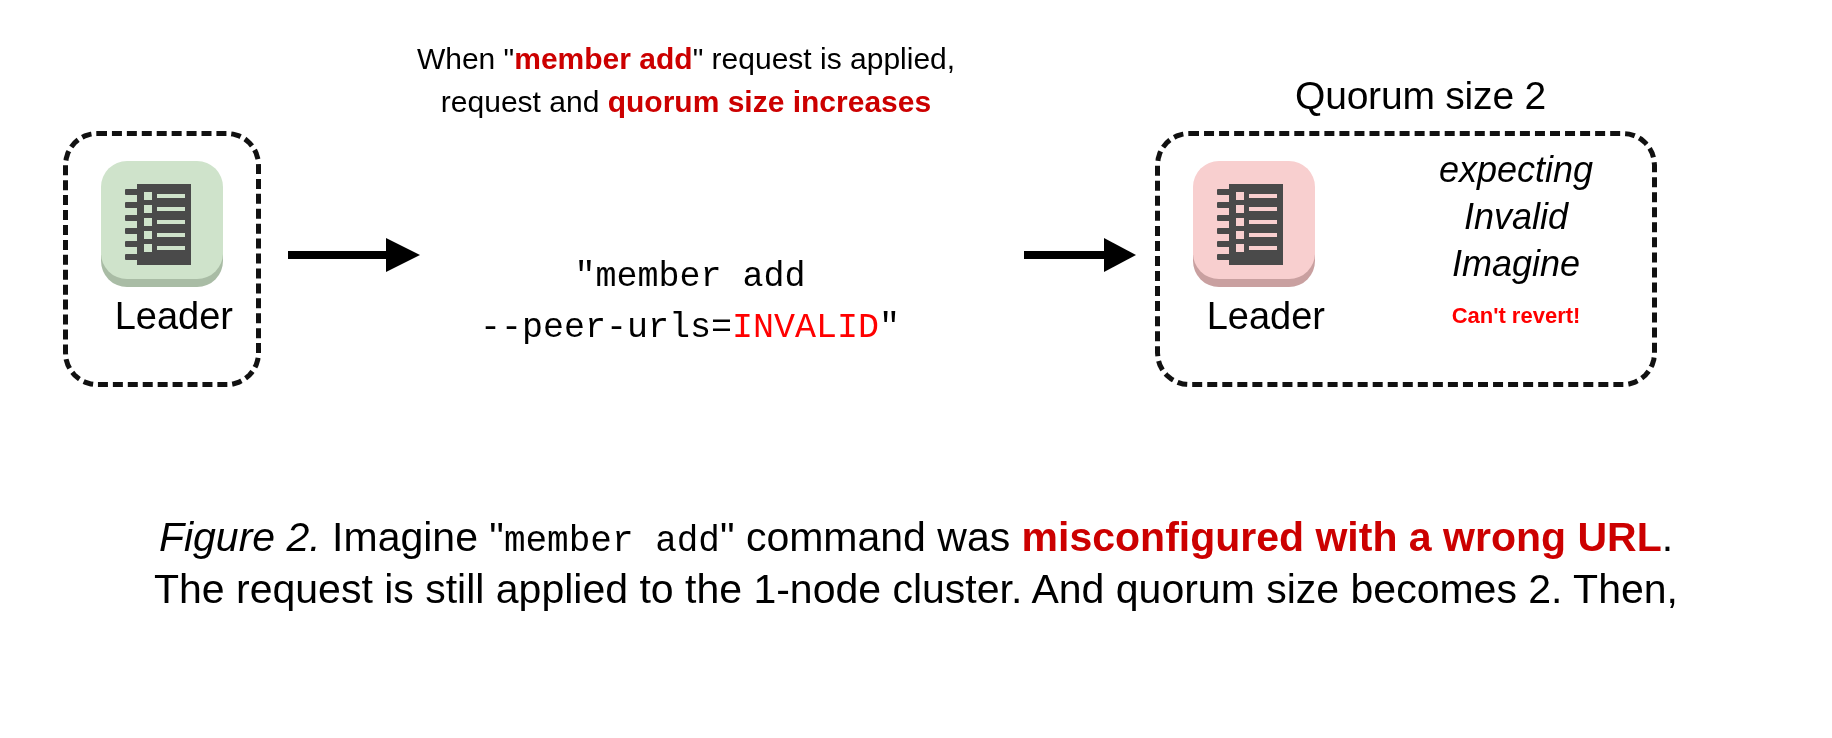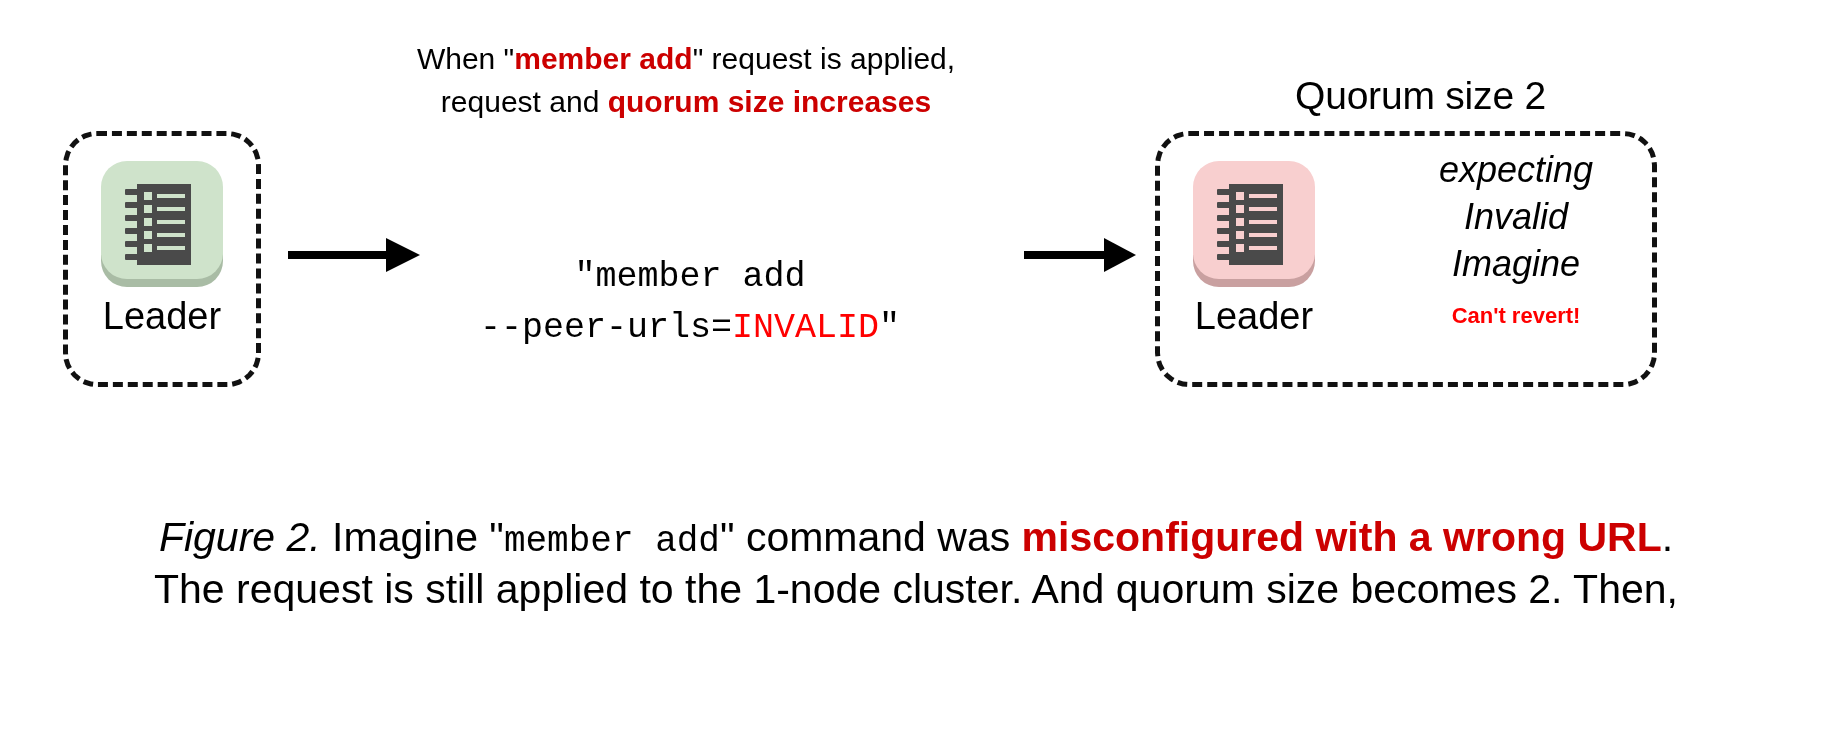--- a/index.html
+++ b/index.html
@@ -87,20 +87,21 @@
   .icon-pink   { background: #f8cfcf; }
   .icon-pink-shadow  { background: #c9a0a0; }
 
   .node-icon svg { display: block; }
 
   .node-label {
     font-size: 38px;
     line-height: 1;
     margin-top: 12px;
     white-space: nowrap;
+    text-align: right;
   }
 
   
   #right-side-text {
     left: 1396px;
     top: 147px;
     width: 240px;
     text-align: center;
   }
   #right-side-text .expect-line {

